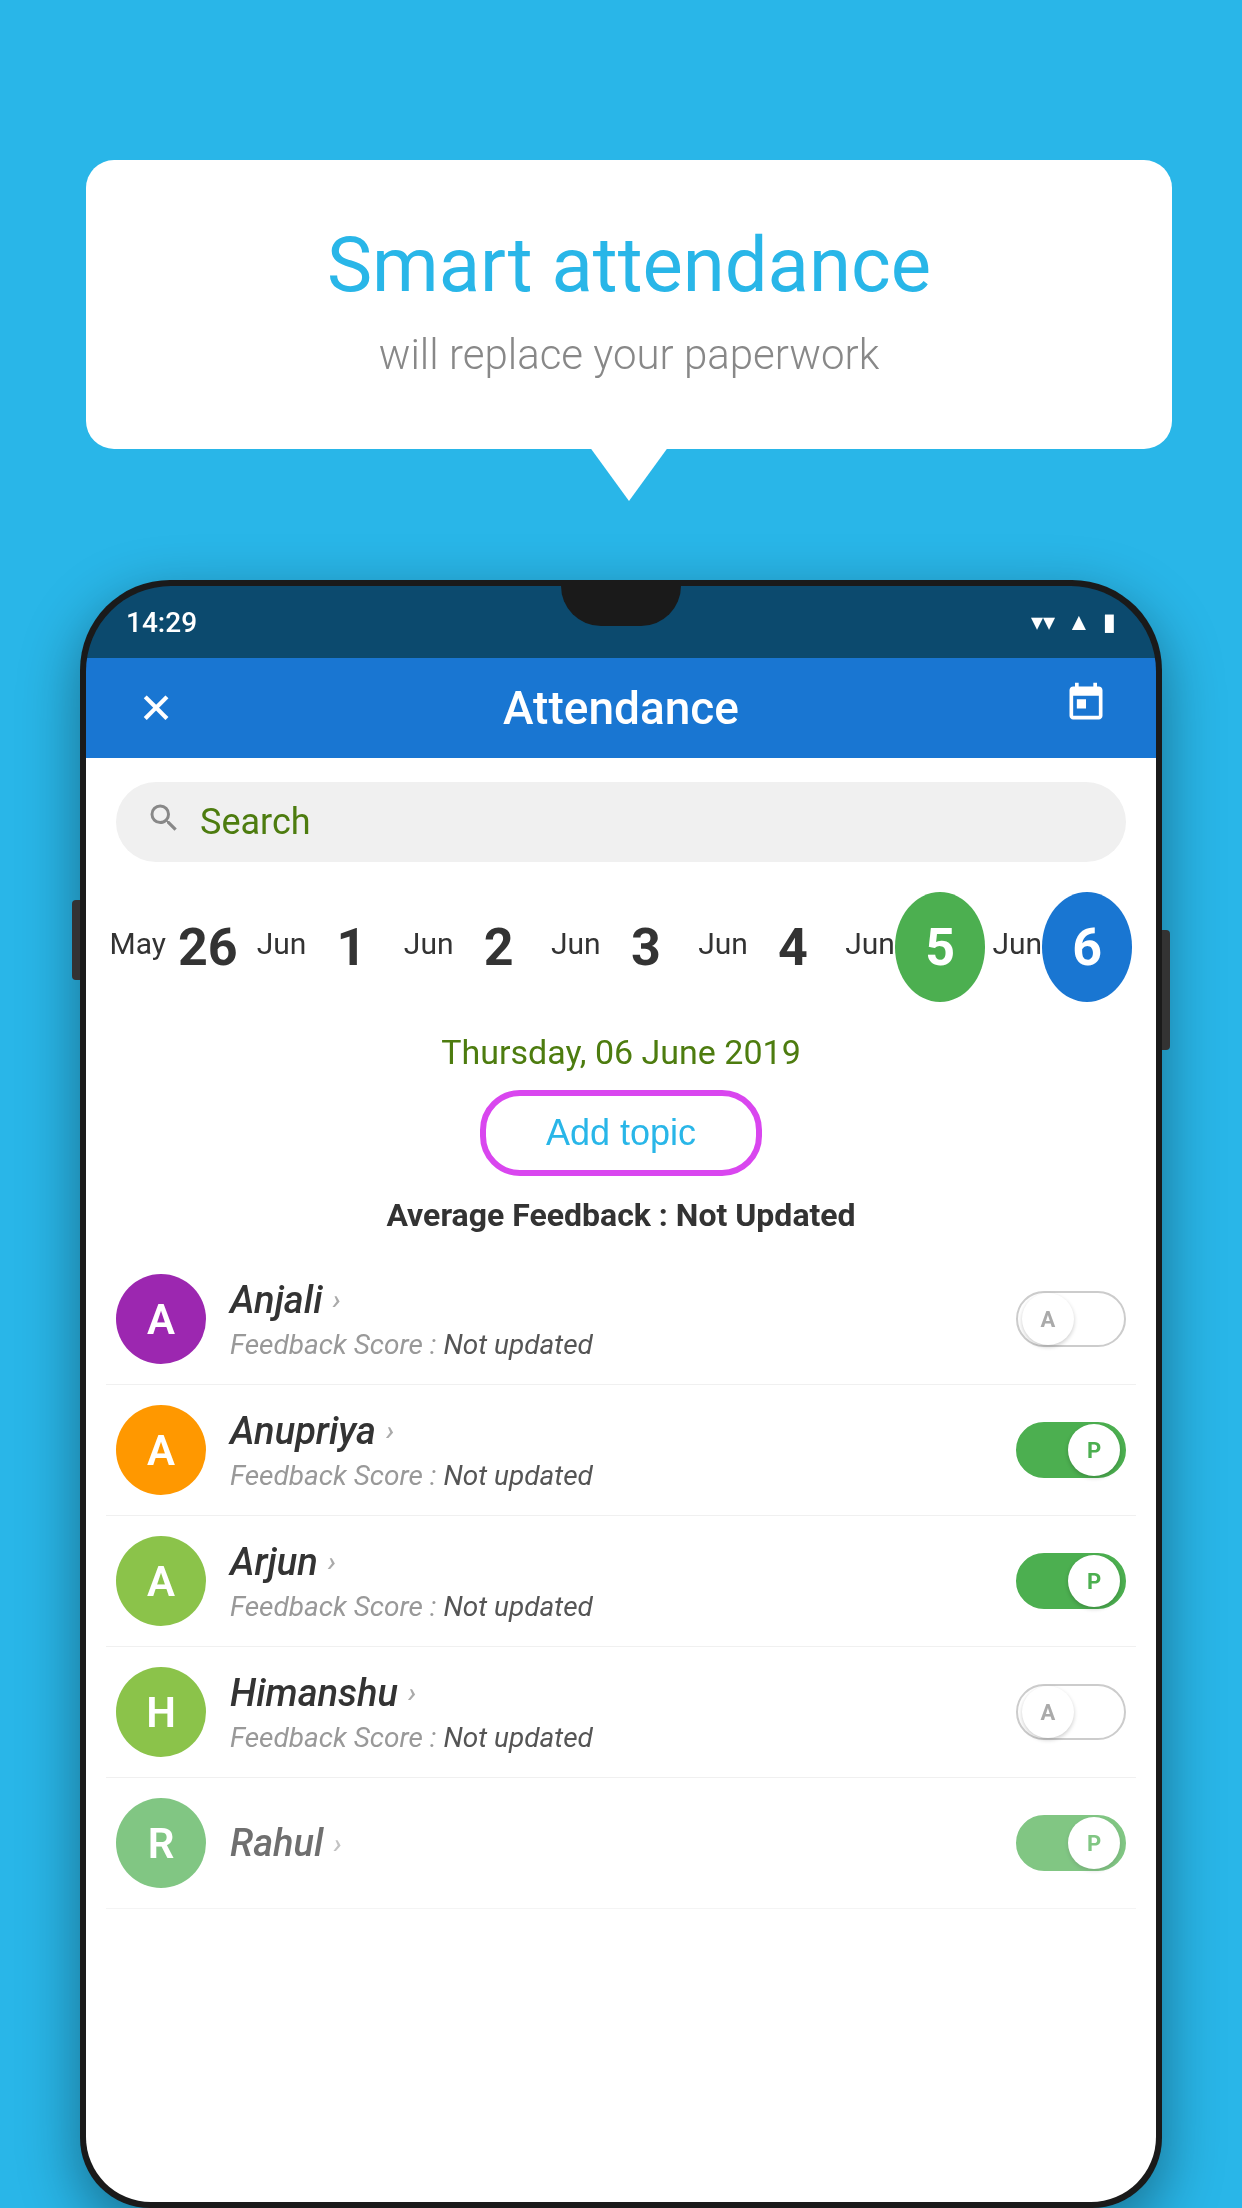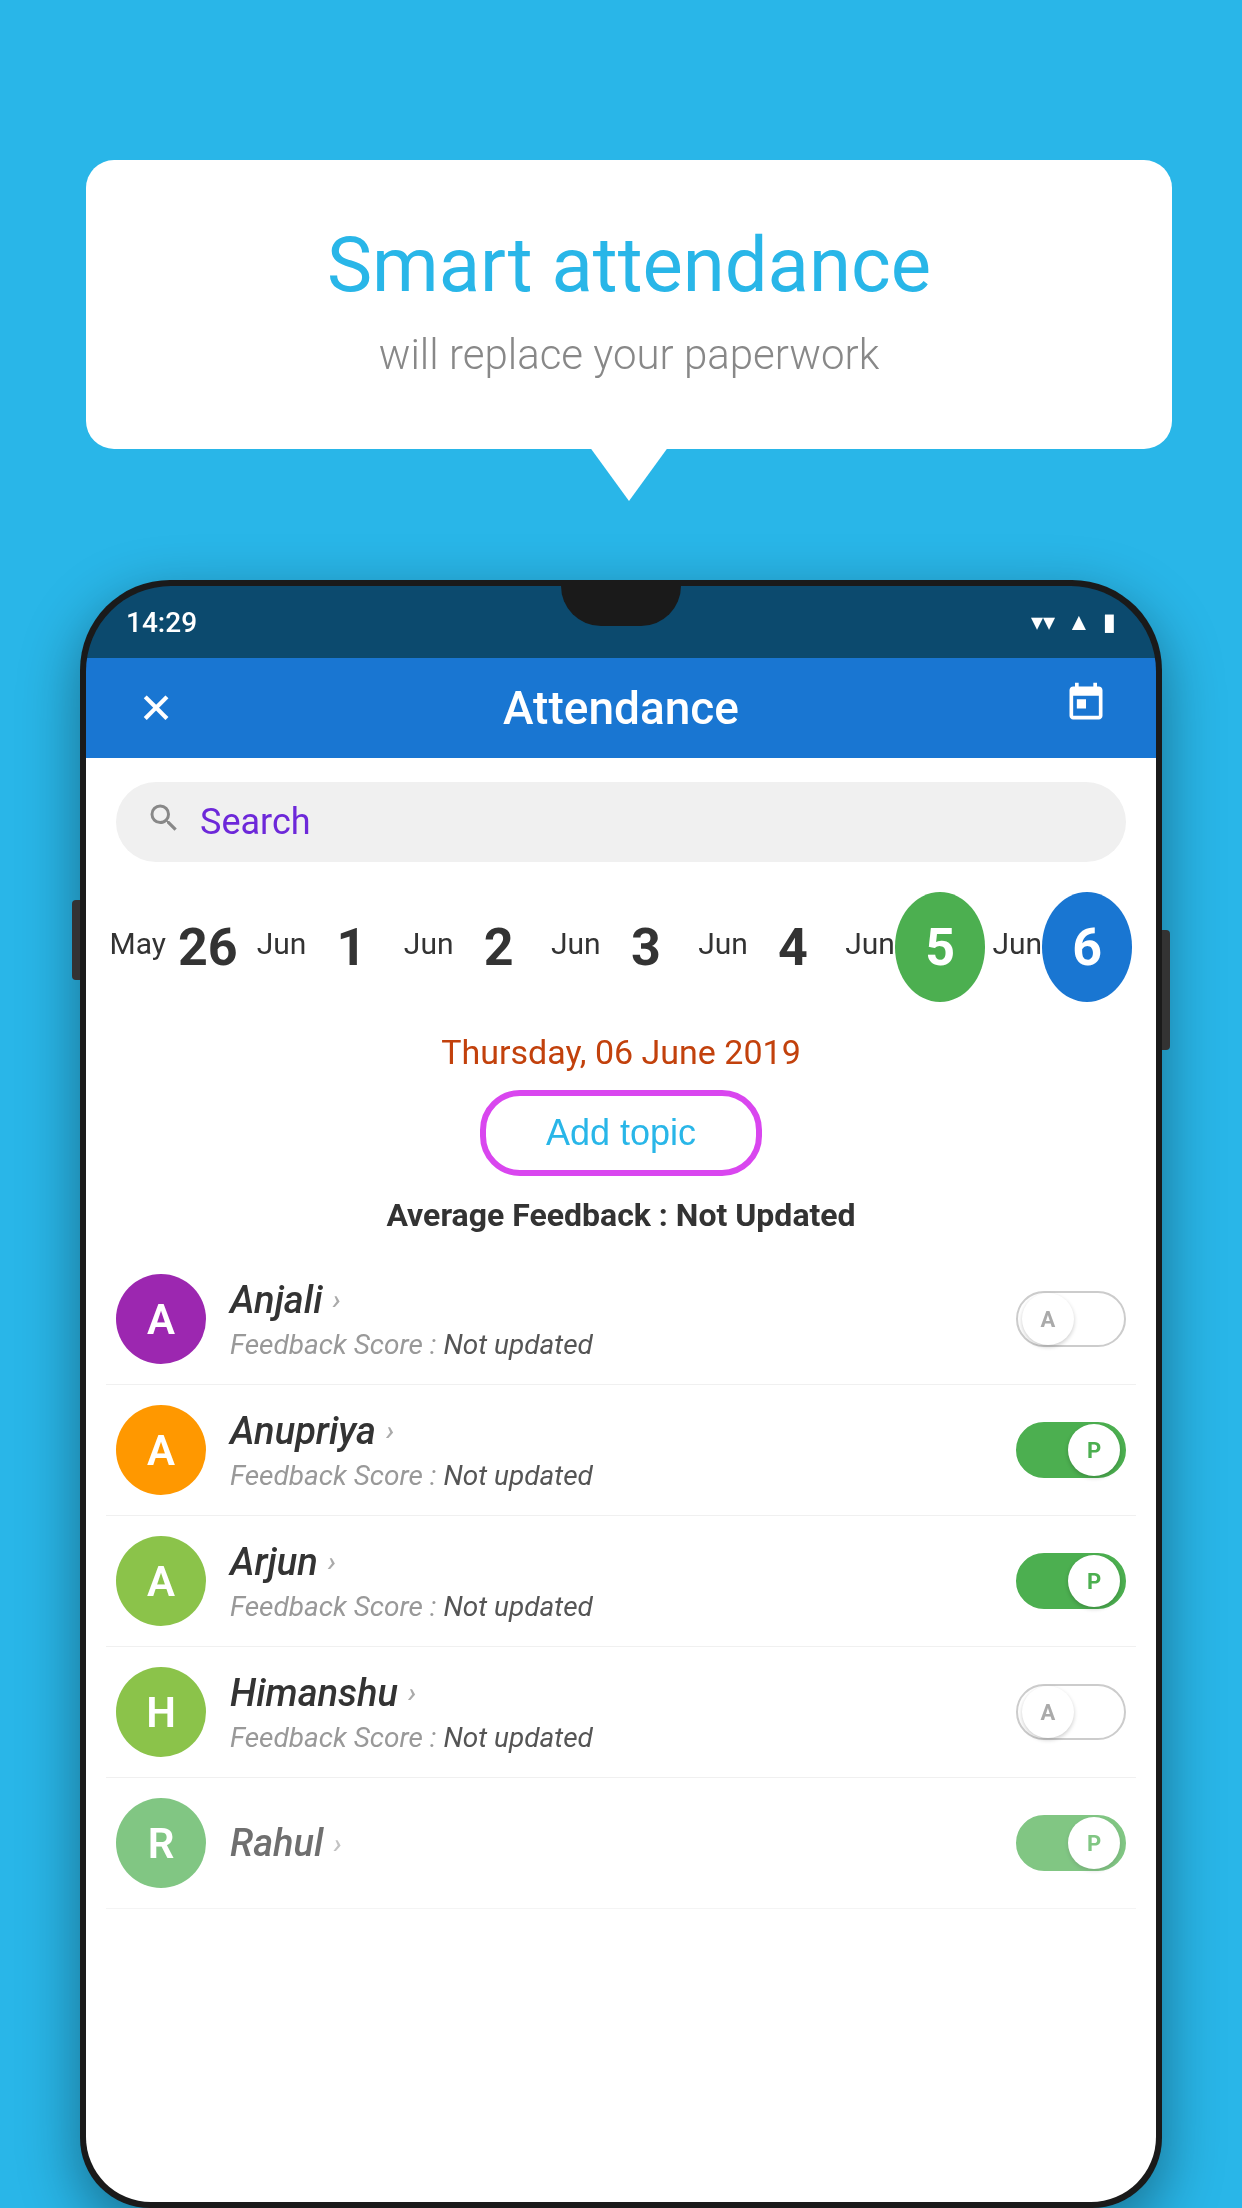--- a/index.html
+++ b/index.html
@@ -161,21 +161,21 @@
       gap: 18px;
     }
 
     .search-icon-wrap {
       color: #888;
       font-size: 34px;
     }
 
     .search-placeholder {
       font-size: 36px;
-      color: #6d28d9;
+      color: #4d7c0f;
     }
 
     
     .calendar-strip {
       padding: 10px 20px 20px;
     }
 
     .calendar-dates {
       display: flex;
       justify-content: space-around;
@@ -213,21 +213,21 @@
 
     .cal-date.selected-blue {
       background: #1976d2;
       color: white;
     }
 
     
     .date-label {
       text-align: center;
       font-size: 34px;
-      color: #c2410c;
+      color: #4d7c0f;
       padding: 10px 0 18px;
     }
 
     
     .add-topic-btn {
       display: block;
       margin: 0 auto 20px;
       border: 6px solid #d946ef;
       border-radius: 40px;
       padding: 16px 60px;

